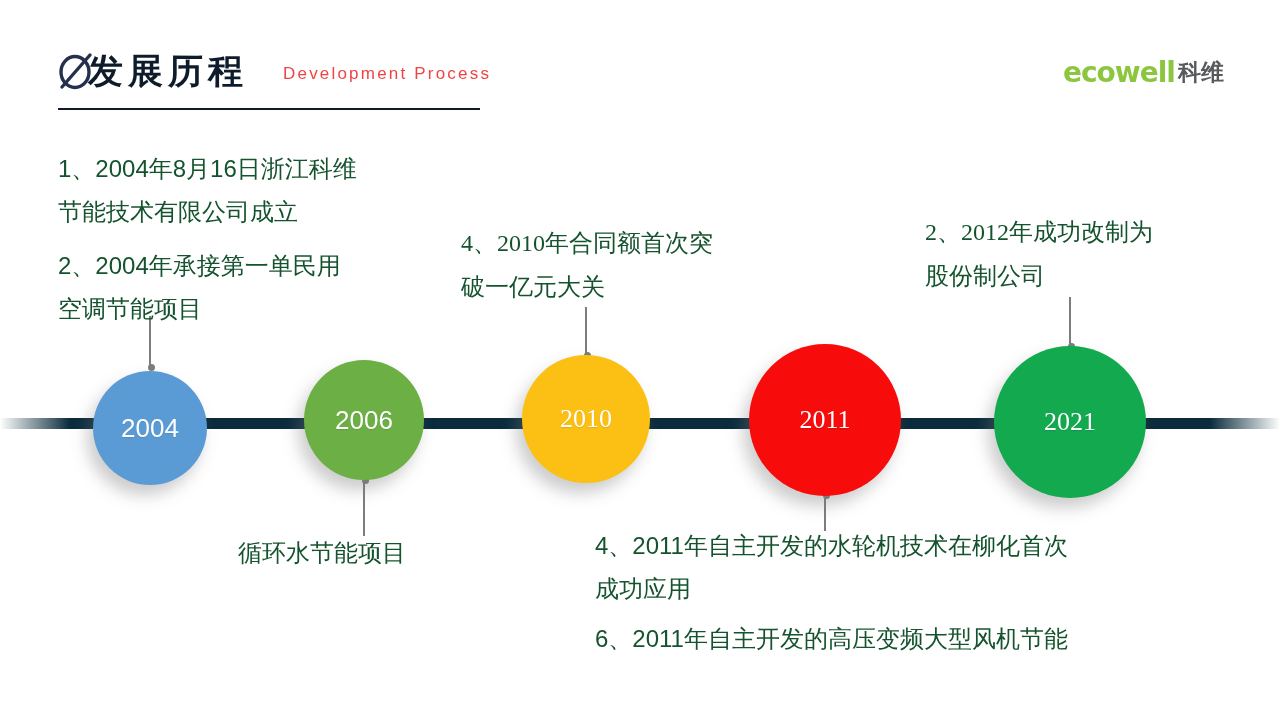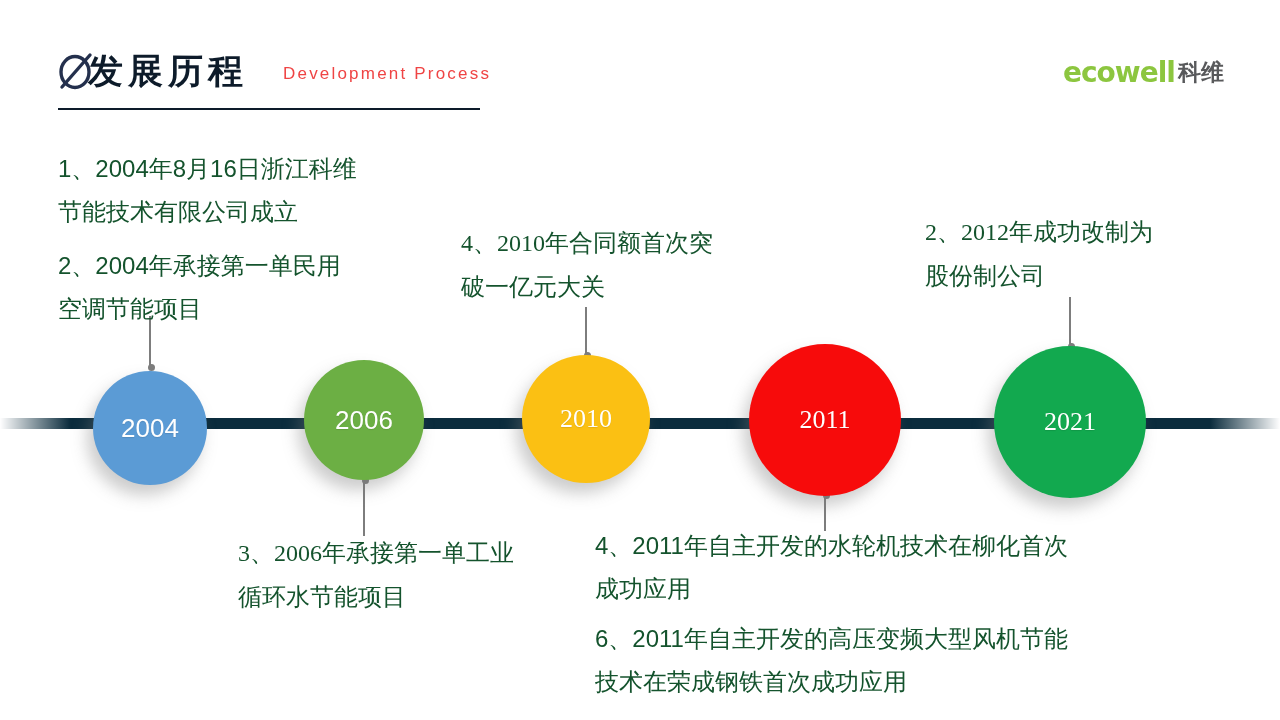--- a/index.html
+++ b/index.html
@@ -146,34 +146,32 @@
   <div id="entries-layer">
       <div class="txt" style="left: 58px; top: 131px;">
         <div>1、2004年8月16日浙江科维</div>
         <div>节能技术有限公司成立</div>
       </div>
       <div class="txt" style="left: 58px; top: 228px;">
         <div>2、2004年承接第一单民用</div>
         <div>空调节能项目</div>
       </div>
       <div class="txt" style="left: 238px; top: 515px;">
-        <div><span style="font-family: &quot;Liberation Serif&quot;, &quot;DejaVu Serif&quot;, serif;">3、2006</span><span class="sans">年承接第一单工业</span></div>
         <div>循环水节能项目</div>
       </div>
       <div class="txt" style="left: 461px; top: 205px;">
         <div><span style="font-family: &quot;Liberation Serif&quot;, &quot;DejaVu Serif&quot;, serif;">4、2010</span><span class="sans">年合同额首次突</span></div>
         <div>破一亿元大关</div>
       </div>
       <div class="txt" style="left: 595px; top: 508px;">
         <div>4、2011年自主开发的水轮机技术在柳化首次</div>
         <div>成功应用</div>
       </div>
       <div class="txt" style="left: 595px; top: 601px;">
         <div>6、2011年自主开发的高压变频大型风机节能</div>
-        <div>技术在荣成钢铁首次成功应用</div>
       </div>
       <div class="txt" style="left: 925px; top: 194px;">
         <div><span style="font-family: &quot;Liberation Serif&quot;, &quot;DejaVu Serif&quot;, serif;">2、2012</span><span class="sans">年成功改制为</span></div>
         <div>股份制公司</div>
       </div>
     </div>
 
 </div>
 
 </body></html>

